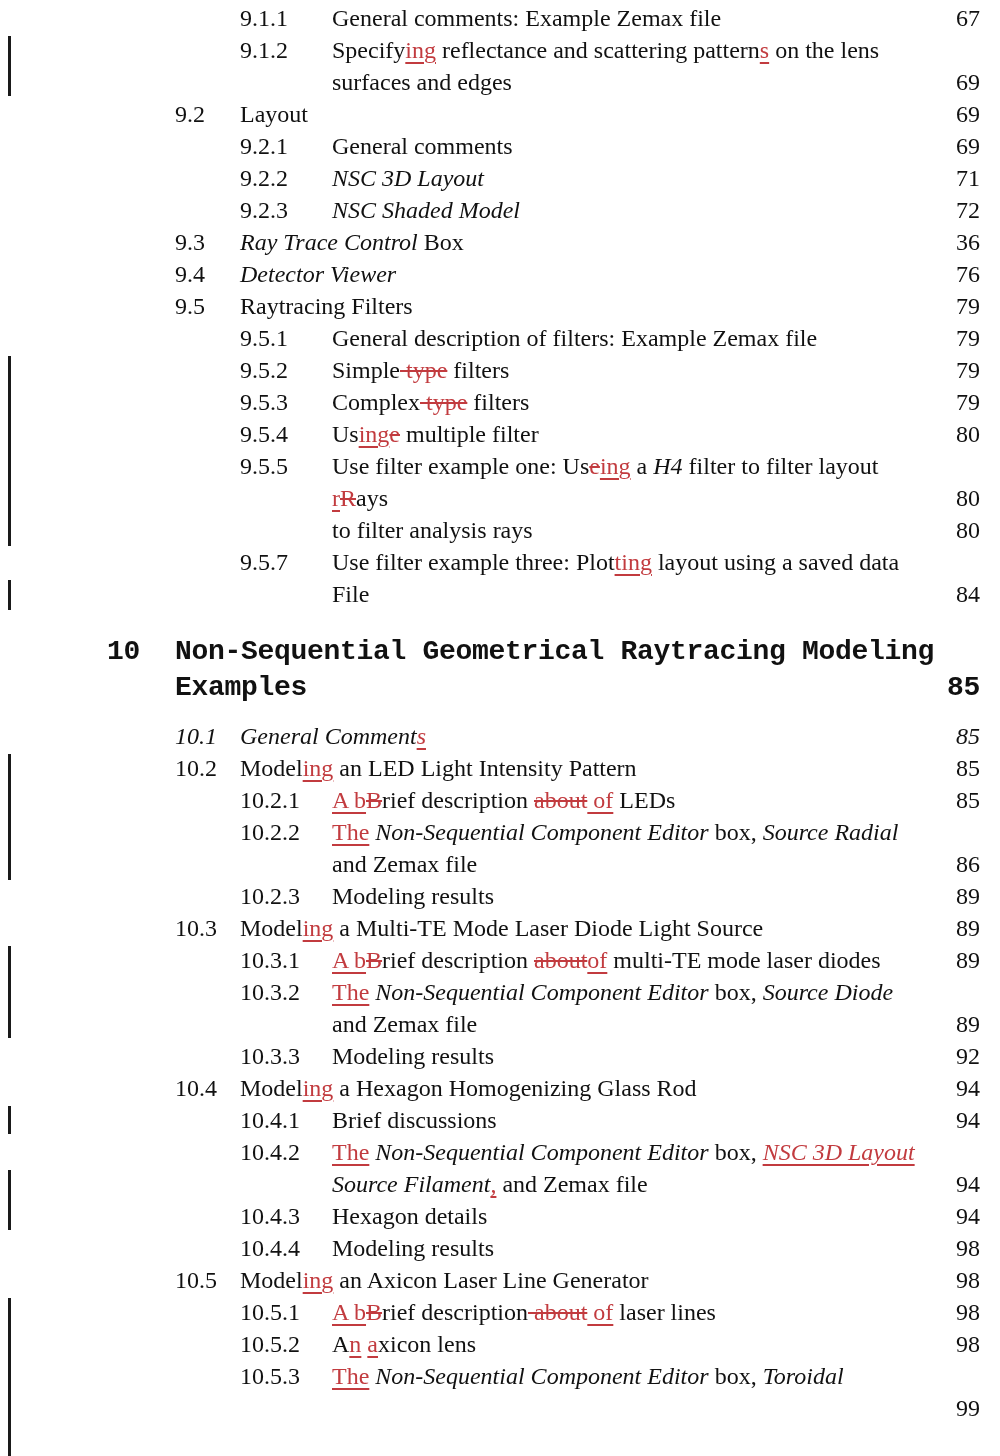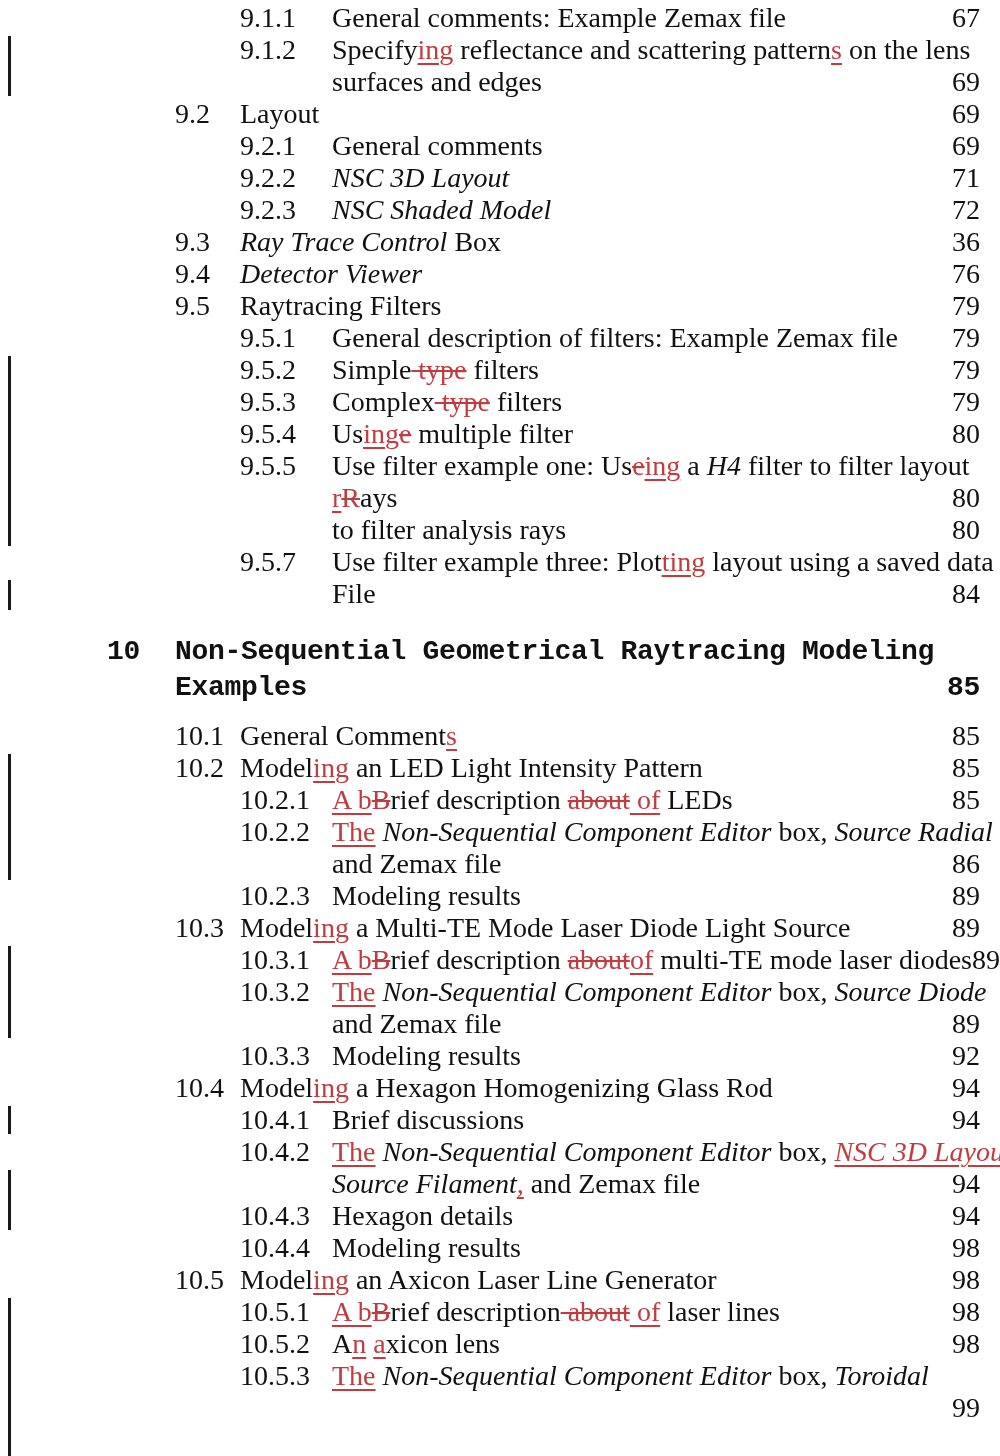--- a/index.html
+++ b/index.html
@@ -5,38 +5,38 @@
   :root { --red: #c23b3f; --ink: #111111; }
   html, body { margin: 0; padding: 0; }
   body {
     width: 1000px; height: 1456px; background: #ffffff;
     position: relative; overflow: hidden;
     font-family: "Liberation Serif", serif; color: var(--ink);
   }
   #toc { position: absolute; top: 2px; left: 0; width: 1000px; }
   .row {
     display: flex; align-items: baseline;
-    height: 32px; line-height: 32px; font-size: 28px;
+    height: 32px; line-height: 32px; font-size: 24px;
     white-space: pre;
   }
   .num  { flex: 0 0 auto; }
   .lvl3 .num { margin-left: 240px; width: 92px; }
   .lvl2 .num { margin-left: 175px; width: 65px; }
   .lvl1 .num { margin-left: 107px; width: 68px; }
   .cont.lvl3 .txt { margin-left: 332px; }
   .cont.lvl1 .txt { margin-left: 175px; }
   .txt { flex: 0 1 auto; }
   .pg  { margin-left: auto; padding-right: 20px; flex: 0 0 auto; }
   .lvl1 {
     font-family: Liberation Mono, monospace; font-weight: bold;
     font-size: 28px; height: 36px; line-height: 36px;
     letter-spacing: -0.3px;
   }
   .pre-gap  { margin-top: 24px; }
-  .post-gap { margin-top: 14px; }
+  .post-gap { margin-top: 14px; font-style: italic; }
   .i    { font-style: italic; }
   .ins  {
     color: var(--red);
     text-decoration: underline;
     text-decoration-thickness: 2px;
     text-underline-offset: 4px;
   }
   .del  {
     color: var(--red);
     text-decoration: line-through;

